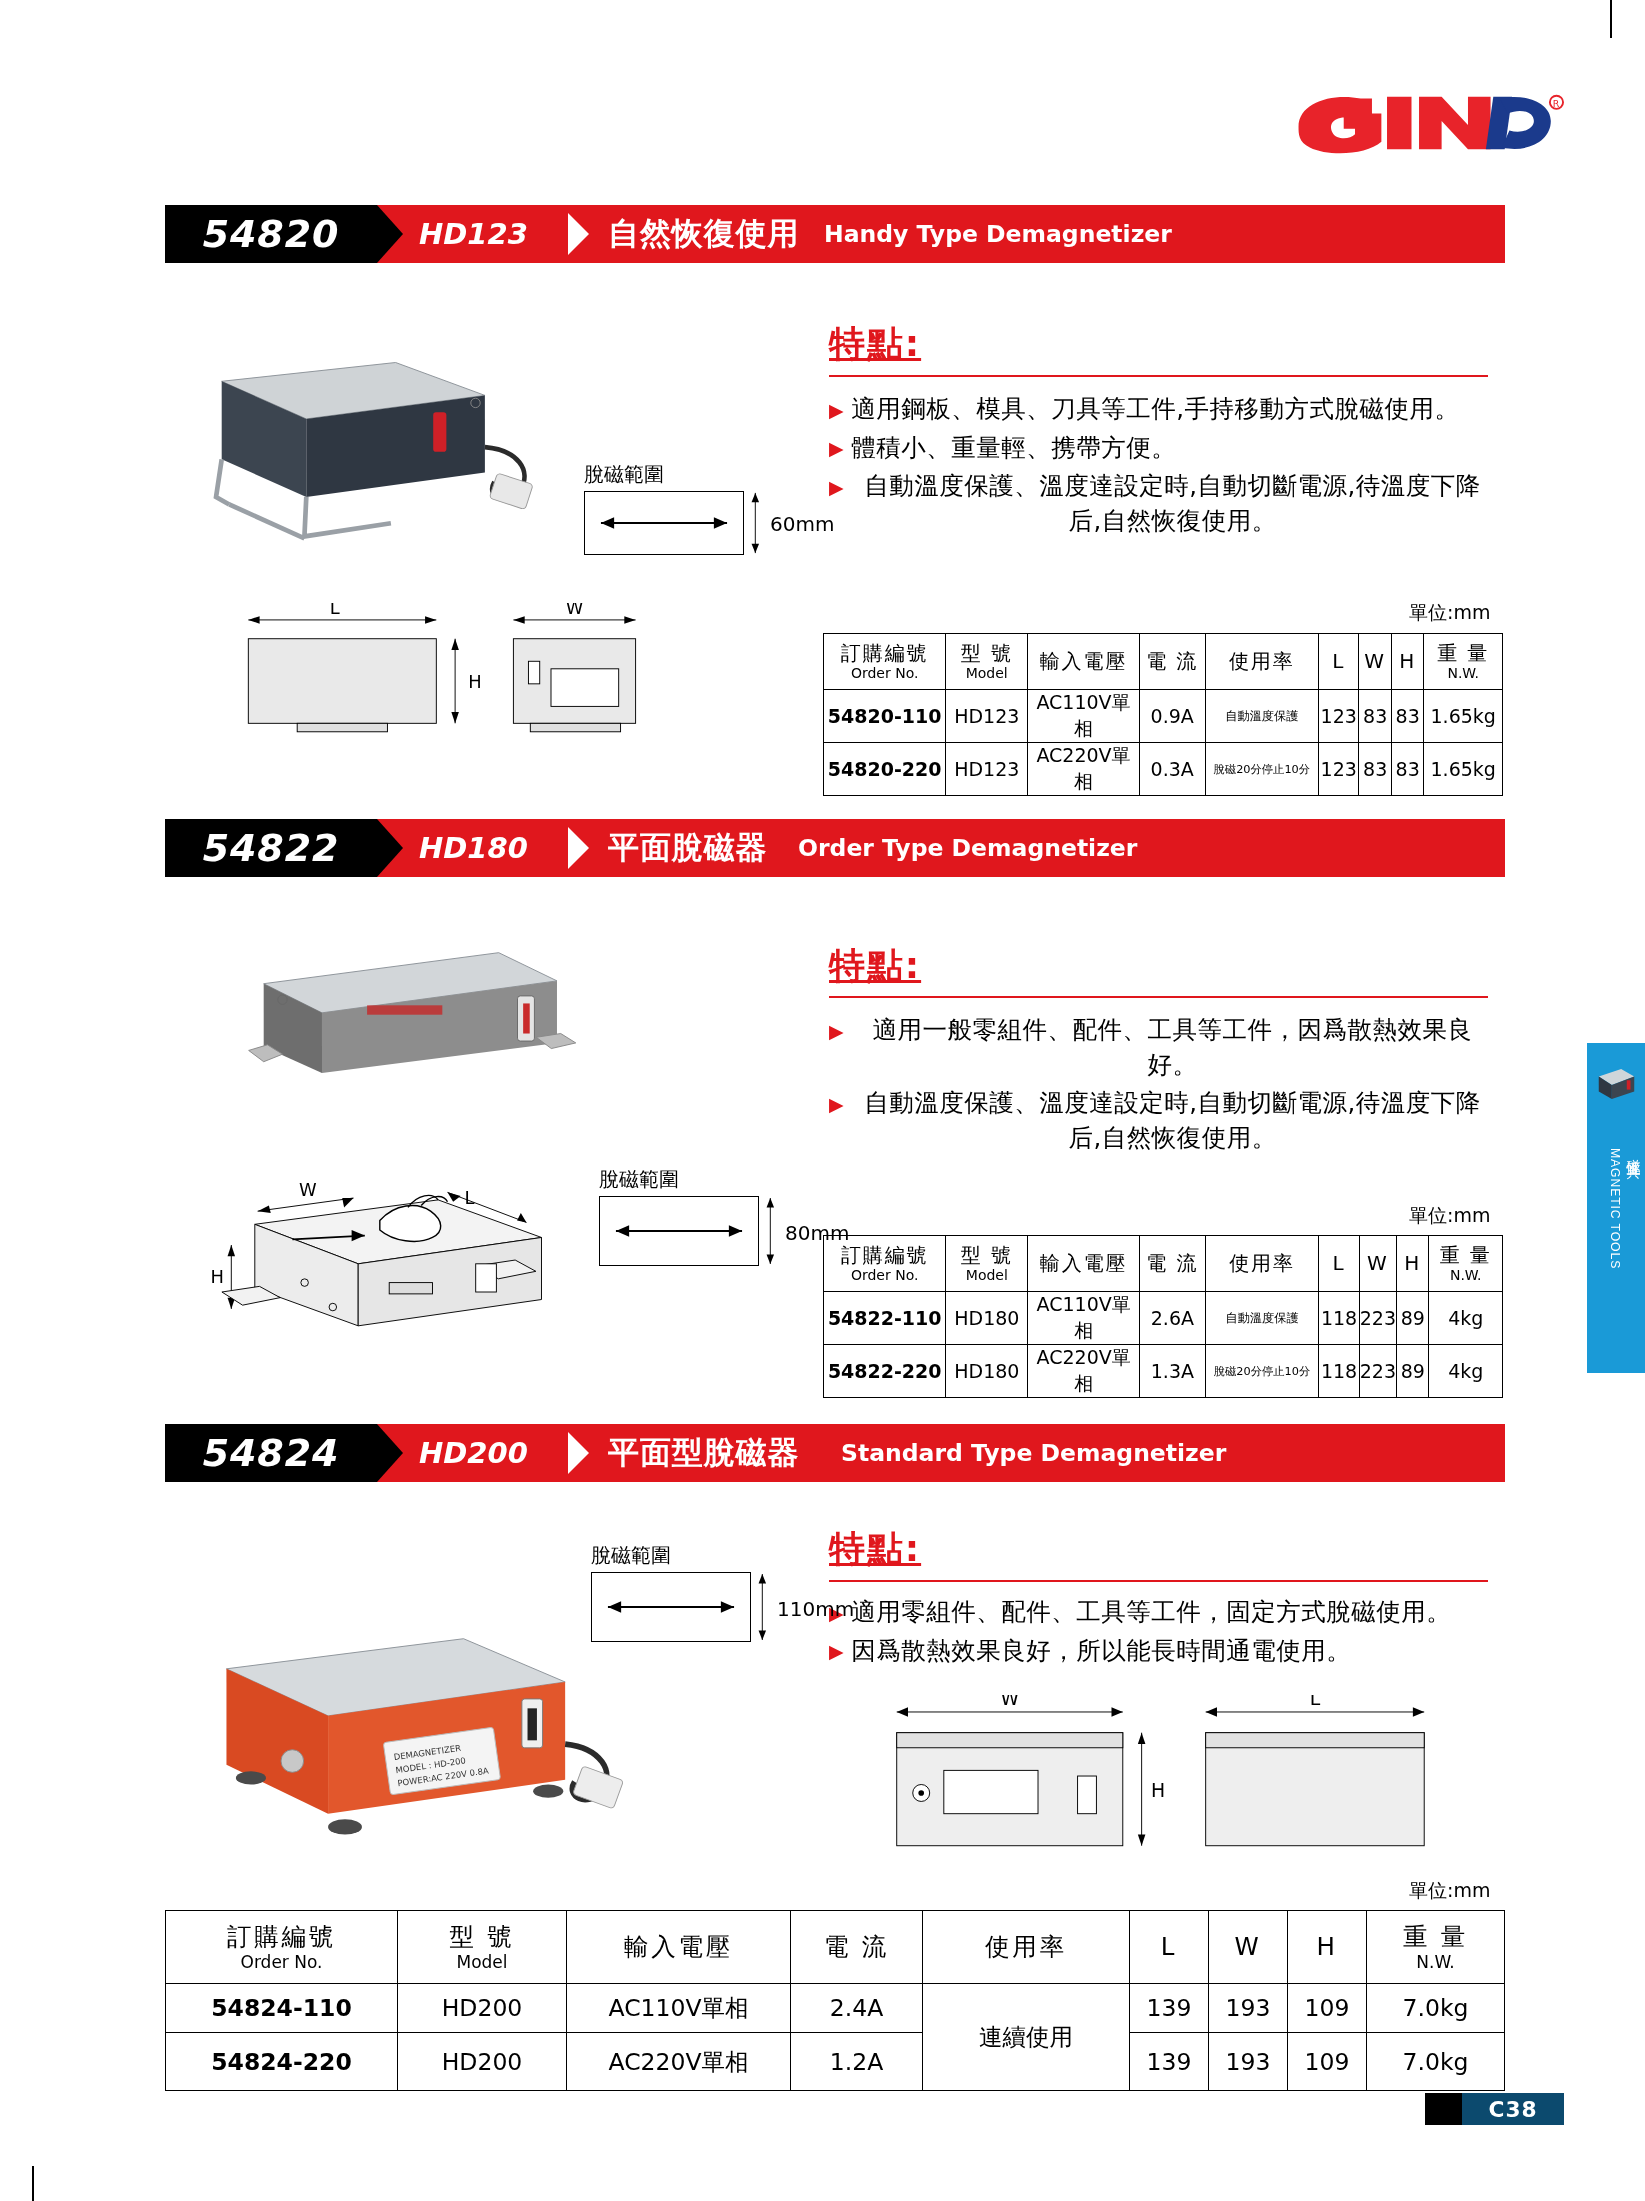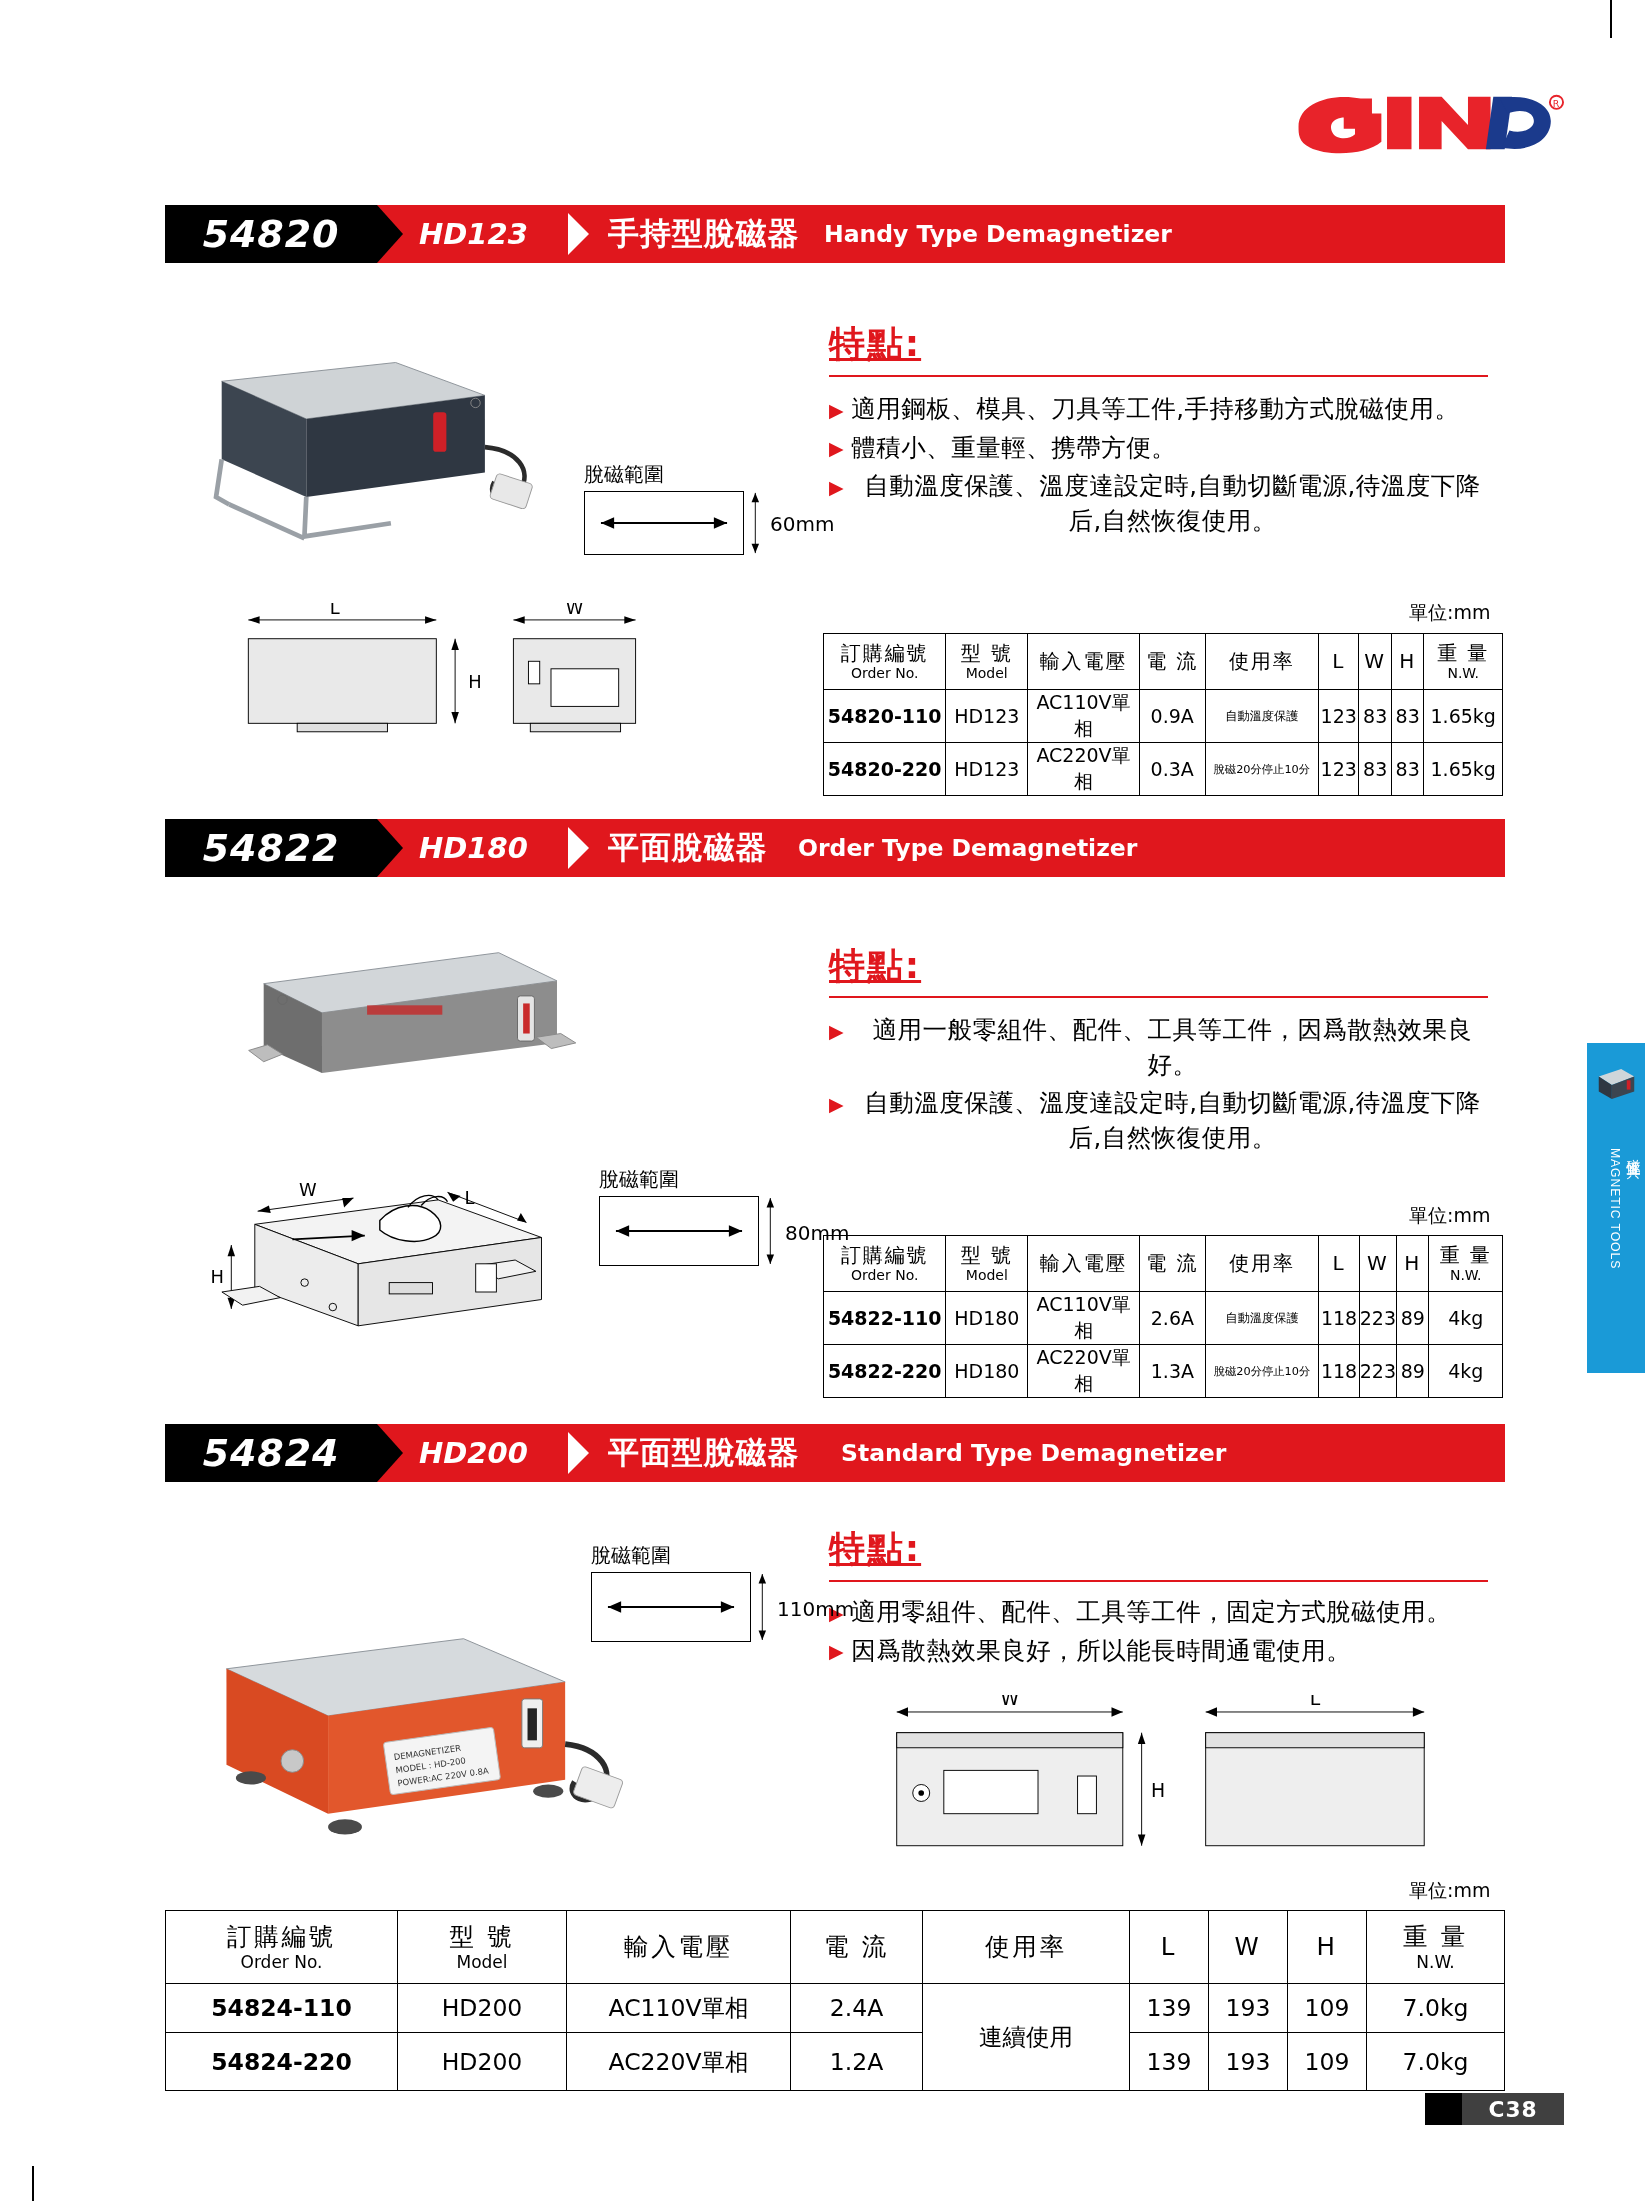--- a/index.html
+++ b/index.html
@@ -114,21 +114,21 @@
   }
   .sidetab .vtext3 {
     position:absolute; left:38px; top:105px;
     writing-mode:vertical-rl; text-orientation:upright;
     color:#fff; font-size:14px; letter-spacing:1.9px;
   }
 
   
   .pagenum {
     position:absolute; right:81px; bottom:77px; width:102px; height:32px;
-    background:#404040; color:#fff; font-size:21.7px; font-weight:bold;
+    background:#0c4a6e; color:#fff; font-size:21.7px; font-weight:bold;
     display:flex; align-items:center; justify-content:center; letter-spacing:0.9px;
   }
   .pagenum-blk { position:absolute; right:81px; bottom:77px; width:139px; height:32px; background:#000; }
 
   
   .drawing { position:absolute; }
 
   
   .photo { position:absolute; }
 </style>
@@ -153,21 +153,21 @@
       </g>
     </svg>
   </div>
 
   <div class="hdr" style="top:205px;">
     <div class="redbar"></div>
     <div class="blackbox">54820</div>
     <div class="blackarrow"></div>
     <div class="model">HD123</div>
     <div class="sep"></div>
-    <div class="title-cn">手持型脫磁器</div>
+    <div class="title-cn">自然恢復使用</div>
     <div class="title-en" style="left:659px;">Handy Type Demagnetizer</div>
   </div>
 
   <div class="photo" style="left:193px; top:339px; width:377px; height:235px;">
     <svg width="377" height="235" viewBox="0 0 400 250">
       <polygon points="30,45 215,25 310,60 120,85" fill="#cfd3d6" stroke="#8a9096" stroke-width="1"></polygon>
       <polygon points="30,45 120,85 120,168 30,128" fill="#3c4550"></polygon>
       <polygon points="120,85 310,60 310,142 120,168" fill="#2f3742"></polygon>
       <rect x="255" y="78" width="14" height="42" rx="3" fill="#cf2027"></rect>
       <path d="M30 128 L24 168 L38 176" stroke="#9aa0a6" stroke-width="5" fill="none"></path>

